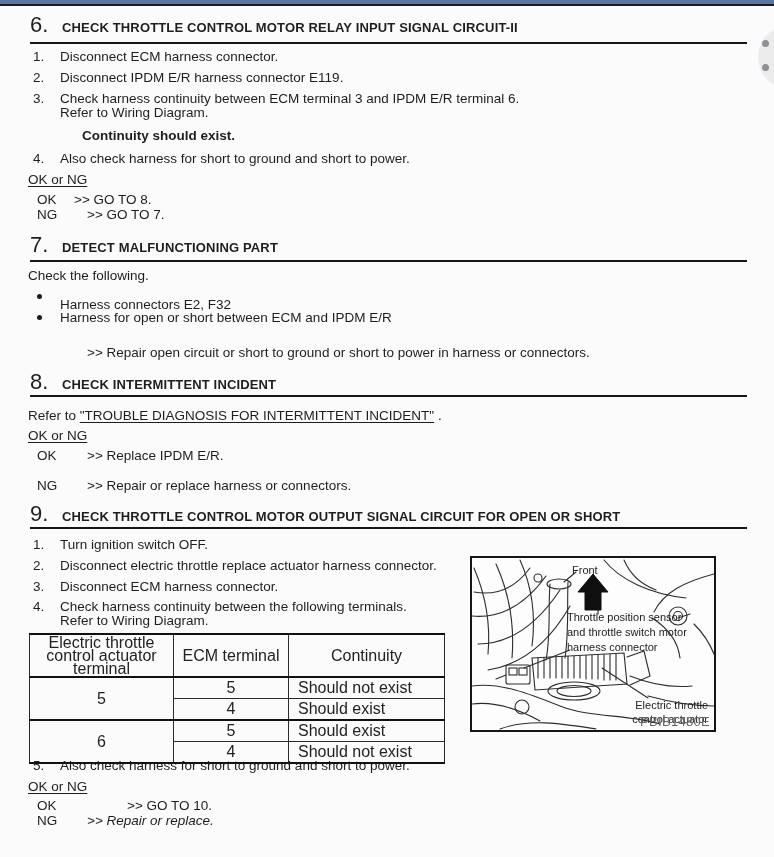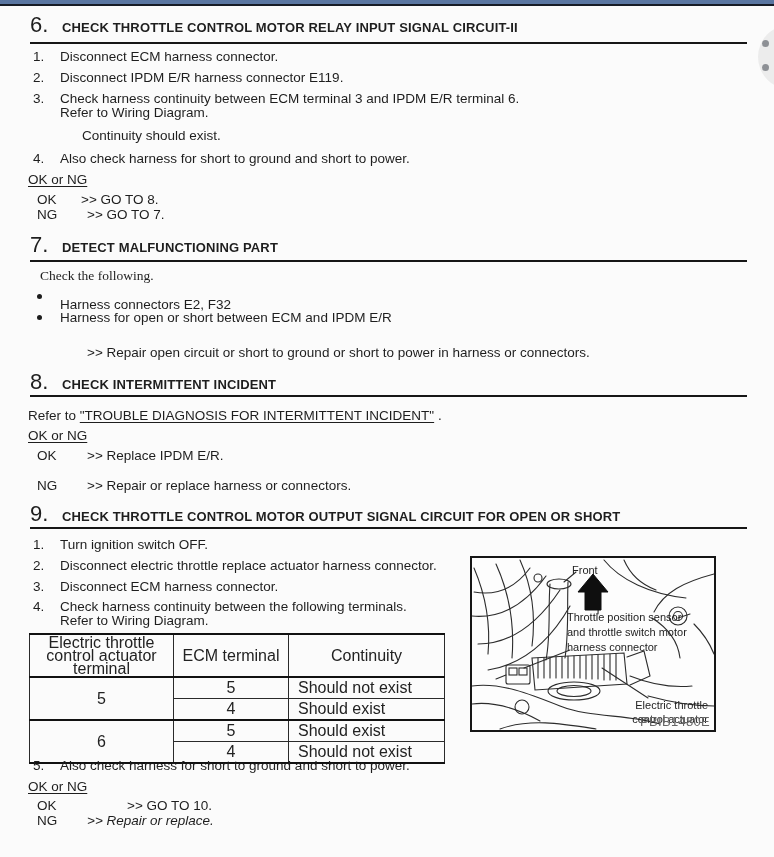--- a/index.html
+++ b/index.html
@@ -14,21 +14,21 @@
   }
   .abs{position:absolute;white-space:nowrap;}
   .topbar{position:absolute;left:0;top:0;width:774px;height:4px;background:var(--topbar-blue);}
   .topbar-edge{position:absolute;left:0;top:4px;width:774px;height:2px;background:var(--topbar-edge);}
   .widget-circle{position:absolute;left:758px;top:25px;width:64px;height:64px;border-radius:50%;background:var(--widget-gray);}
   .widget-dot{position:absolute;width:7px;height:7px;border-radius:50%;background:var(--widget-dot);}
   .sec-num{font-size:22px;line-height:24px;}
   .sec-title{font-size:13px;font-weight:bold;letter-spacing:.15px;}
   .rule{position:absolute;left:30px;width:717px;height:0;border-top:2px solid var(--rule);}
   .bt{font-size:13.5px;line-height:15px;}
-  .bold{font-weight:normal;}
+  .bold{font-weight:bold;}
   .okng{font-size:13.5px;text-decoration:underline;text-underline-offset:2px;}
   .doclink{text-decoration:underline;text-underline-offset:2px;}
   .dot{position:absolute;width:5px;height:5px;border-radius:50%;background:#1c1c1c;}
   .spec-table{position:absolute;left:29px;top:633px;border-collapse:collapse;table-layout:fixed;
     font-size:16px;color:#222;}
   .spec-table th,.spec-table td{border:1px solid #2a2a2a;font-weight:normal;padding:1px 4px;}
   .spec-table{border-top:2px solid #111;border-bottom:2px solid #111;}
   .spec-table thead th{height:35px;border-bottom:2px solid #111;text-align:center;line-height:13px;}
   .spec-table td{height:17px;text-align:center;}
   .spec-table td.cont{text-align:left;padding-left:9px;}
@@ -56,29 +56,29 @@
 <div class="abs bt" style="left:60px;top:70px;">Disconnect IPDM E/R harness connector E119.</div>
 <div class="abs bt" style="left:33px;top:91px;">3.</div>
 <div class="abs bt" style="left:60px;top:91px;">Check harness continuity between ECM terminal 3 and IPDM E/R terminal 6.</div>
 <div class="abs bt" style="left:60px;top:105px;">Refer to Wiring Diagram.</div>
 <div class="abs bt bold" style="left:82px;top:128px;">Continuity should exist.</div>
 <div class="abs bt" style="left:33px;top:151px;">4.</div>
 <div class="abs bt" style="left:60px;top:151px;">Also check harness for short to ground and short to power.</div>
 
 <div class="abs okng" style="left:28px;top:172px;">OK or NG</div>
 <div class="abs bt" style="left:37px;top:192px;">OK</div>
-<div class="abs bt" style="left:81px;top:192px;text-align:right;">&gt;&gt; GO TO 8.</div>
+<div class="abs bt" style="left:74px;top:192px;text-align:right;">&gt;&gt; GO TO 8.</div>
 <div class="abs bt" style="left:37px;top:207px;">NG</div>
 <div class="abs bt" style="left:87px;top:207px;text-align:center;">&gt;&gt; GO TO 7.</div>
 
 <div class="abs sec-num" style="left:30px;top:233px;">7.</div>
 <div class="abs sec-title" style="left:62px;top:240px;">DETECT MALFUNCTIONING PART</div>
 <div class="rule" style="top:260px;"></div>
 
-<div class="abs bt" style="left:40px;top:268px;font-family:Liberation Serif, serif;">Check the following.</div>
+<div class="abs bt" style="left:28px;top:268px;">Check the following.</div>
 <div class="dot" style="left:37px;top:294px;"></div>
 <div class="abs bt" style="left:60px;top:289px;margin-top:8px;">Harness connectors E2, F32</div>
 <div class="dot" style="left:37px;top:315px;"></div>
 <div class="abs bt" style="left:60px;top:310px;">Harness for open or short between ECM and IPDM E/R</div>
 <div class="abs bt" style="left:87px;top:345px;">&gt;&gt; Repair open circuit or short to ground or short to power in harness or connectors.</div>
 
 <div class="abs sec-num" style="left:30px;top:370px;">8.</div>
 <div class="abs sec-title" style="left:62px;top:377px;">CHECK INTERMITTENT INCIDENT</div>
 <div class="rule" style="top:395px;"></div>
 

